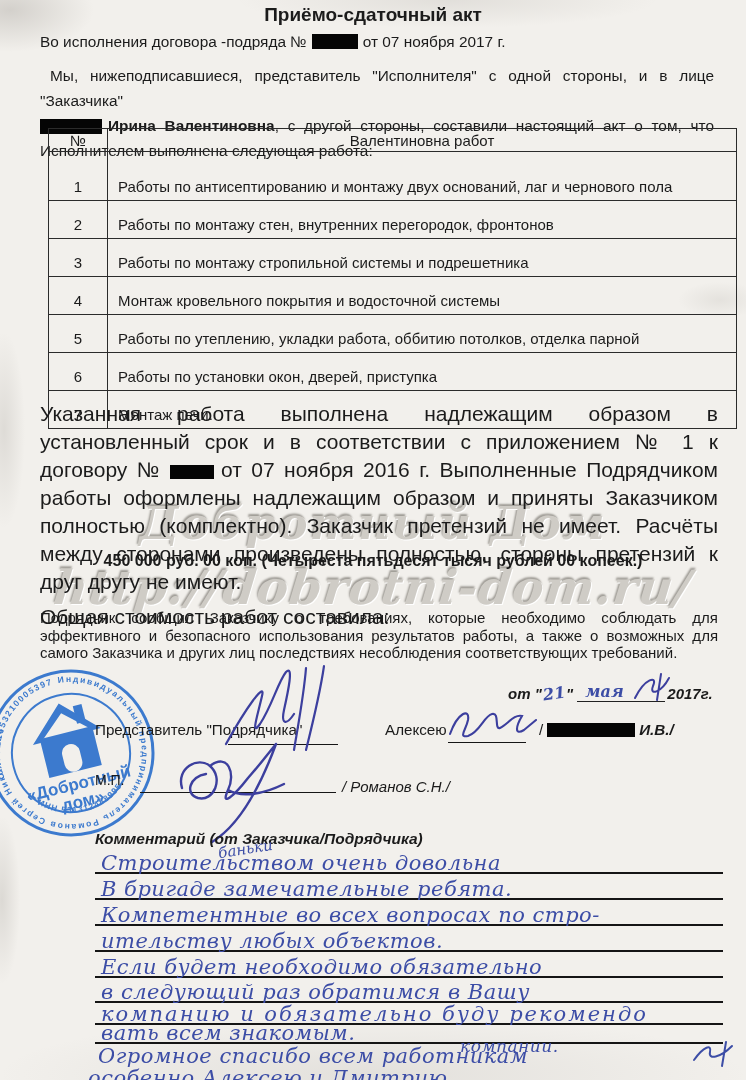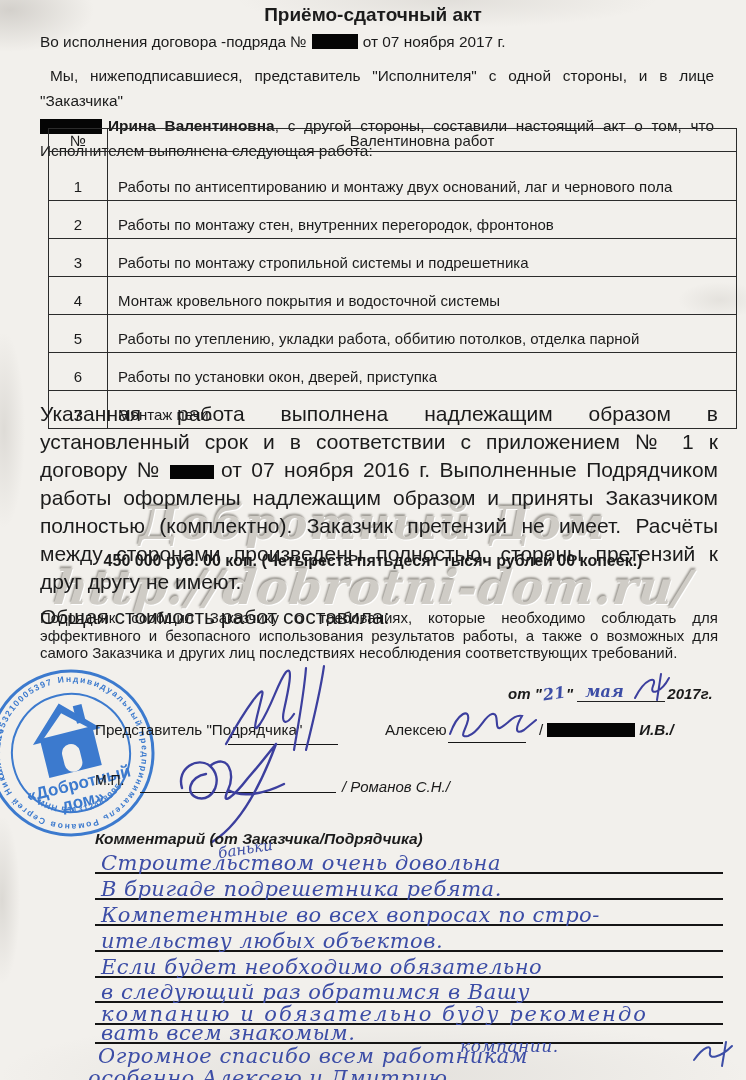--- a/index.html
+++ b/index.html
@@ -188,21 +188,21 @@
   <div class="abs romanov">/ Романов С.Н./</div>
 
   <div class="abs comment-label">Комментарий (от Заказчика/Подрядчика)</div>
   <div class="abs hw hw-insert" style="left:218px;top:840px;">баньки</div>
 
   <div>
       <div class="hw-line" style="top: 844px; height: 28px;">
         <span class="hw">Строительством  очень довольна</span>
       </div>
       <div class="hw-line" style="top: 870px; height: 28px;">
-        <span class="hw">В бригаде подрешетника ребята.</span>
+        <span class="hw">В бригаде замечательные ребята.</span>
       </div>
       <div class="hw-line" style="top: 896px; height: 28px;">
         <span class="hw">Компетентные во всех вопросах по стро-</span>
       </div>
       <div class="hw-line" style="top: 922px; height: 28px;">
         <span class="hw">ительству любых объектов.</span>
       </div>
       <div class="hw-line" style="top: 948px; height: 28px;">
         <span class="hw">Если будет необходимо обязательно</span>
       </div>

